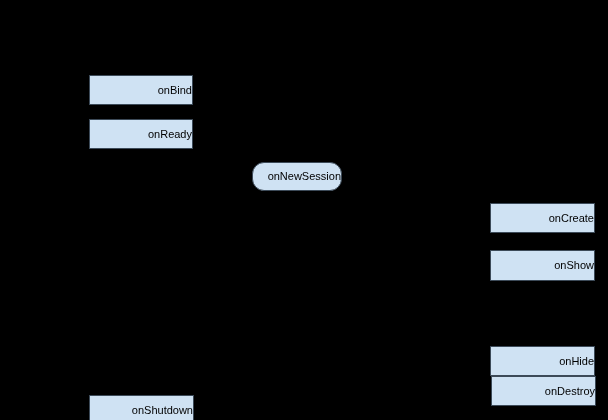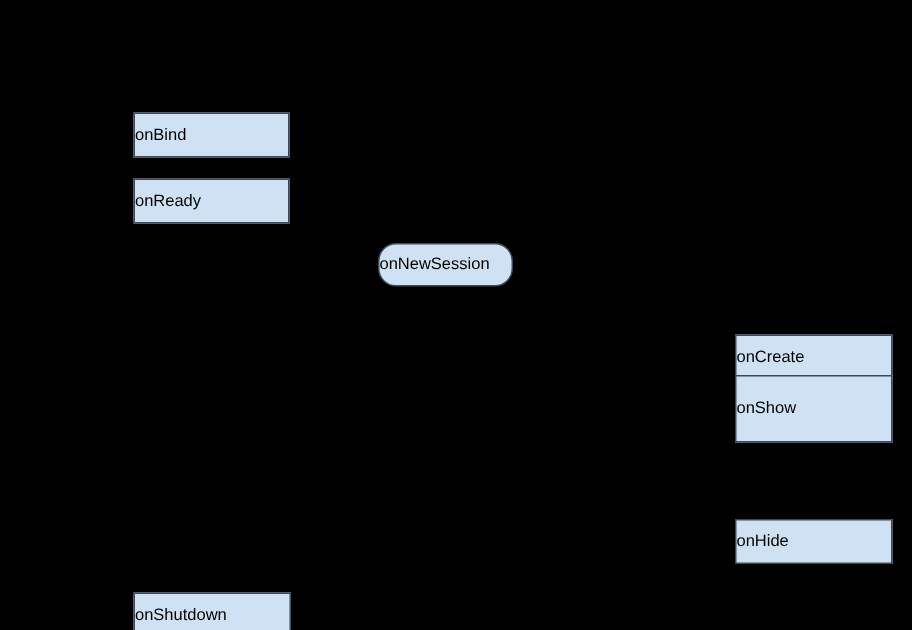--- a/index.html
+++ b/index.html
@@ -18,30 +18,30 @@
   .node {
     position: absolute;
     box-sizing: border-box;
     background: var(--node-fill, #cfe2f3);
     border: 1px solid var(--node-border, #3c4a58);
     color: var(--node-text, #000000);
     font-size: 11px;
     line-height: 1;
     display: flex;
     align-items: center;
-    justify-content: flex-start;
+    justify-content: flex-end;
     text-align: center;
     white-space: nowrap;
   }
   
   .n-onbind      { left: 89px;  top: 75px;  width: 104px; height: 30px; }
   .n-onready     { left: 89px;  top: 119px; width: 104px; height: 30px; }
   .n-onnewsession{ left: 252px; top: 162px; width: 90px; height: 29px; border-radius: 12px; }
-  .n-oncreate    { left: 490px; top: 203px; width: 105px; height: 30px; margin-top: 20px; }
-  .n-onshow      { left: 490px; top: 250px; width: 105px; height: 45px; }
+  .n-oncreate    { left: 490px; top: 203px; width: 105px; height: 30px; }
+  .n-onshow      { left: 490px; top: 250px; width: 105px; height: 31px; }
   .n-onhide      { left: 490px; top: 298px; width: 105px; height: 30px; margin-top: 48px; }
   .n-onshutdown  { left: 89px;  top: 376px; width: 105px; height: 30px; margin-top: 19px; }
   .n-ondestroy   { left: 491px; top: 376px; width: 105px; height: 30px; }
 </style>
 </head>
 <body>
 
 <div id="stage">
 
   <div class="node n-onbind">
@@ -65,14 +65,17 @@
   </div>
 
   <div class="node n-onhide">
     <span>onHide</span>
   </div>
 
   <div class="node n-onshutdown">
     <span>onShutdown</span>
   </div>
 
+  <div class="node n-ondestroy">
+    <span>onDestroy</span>
+  </div>
 
 </div>
 
 </body></html>

